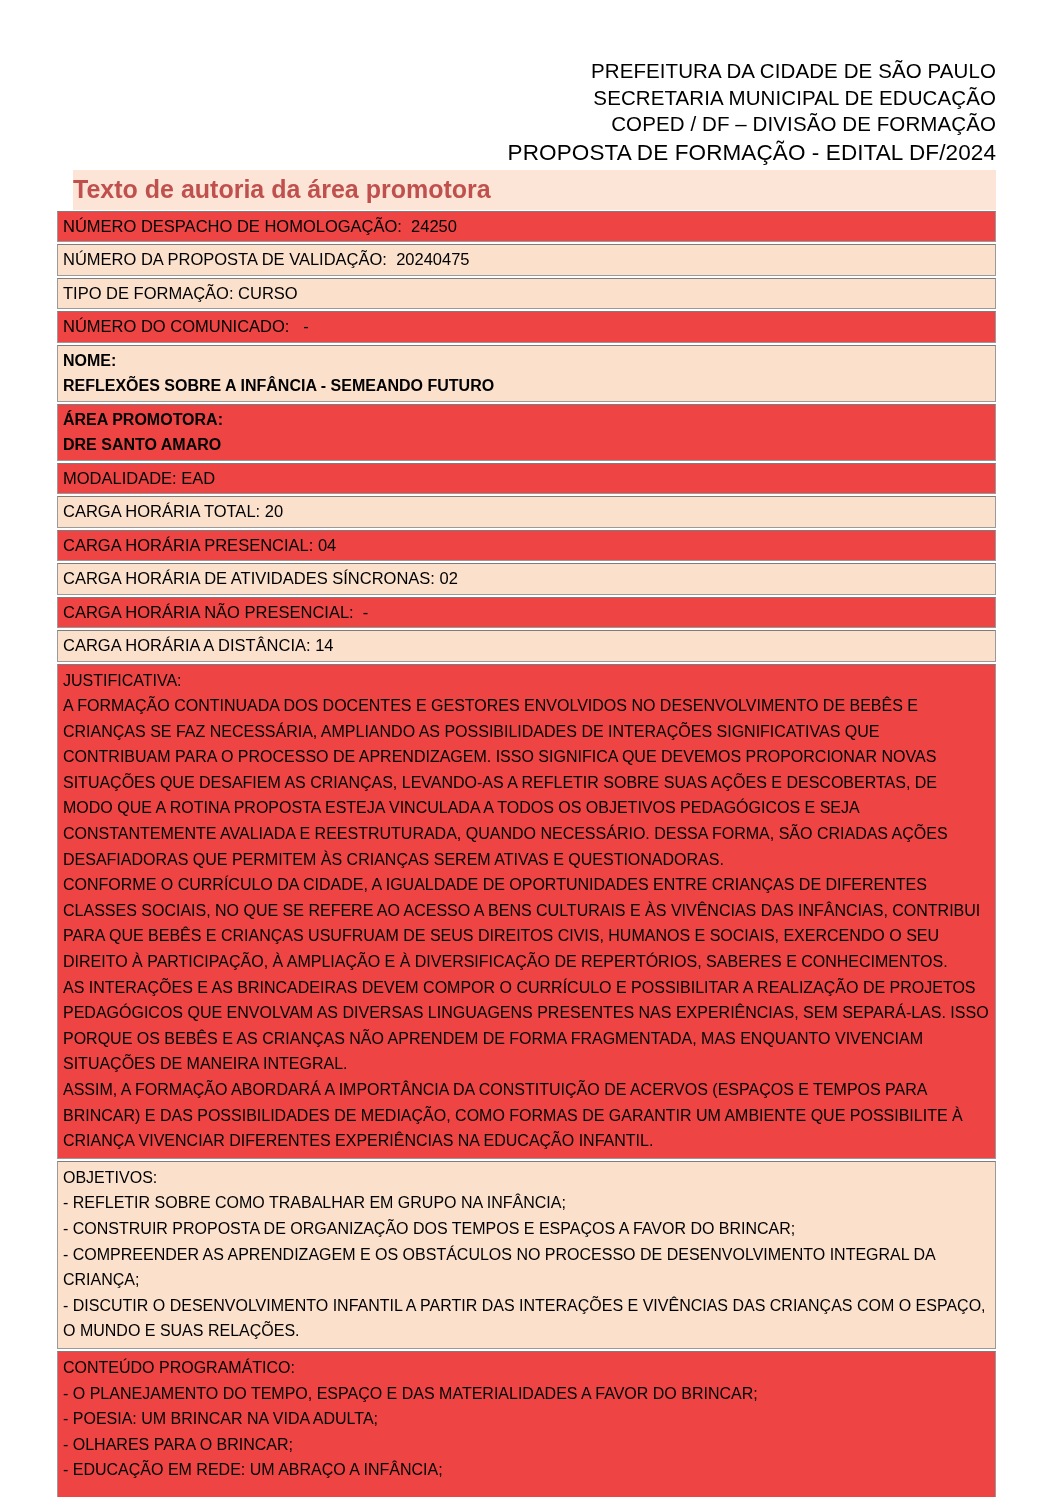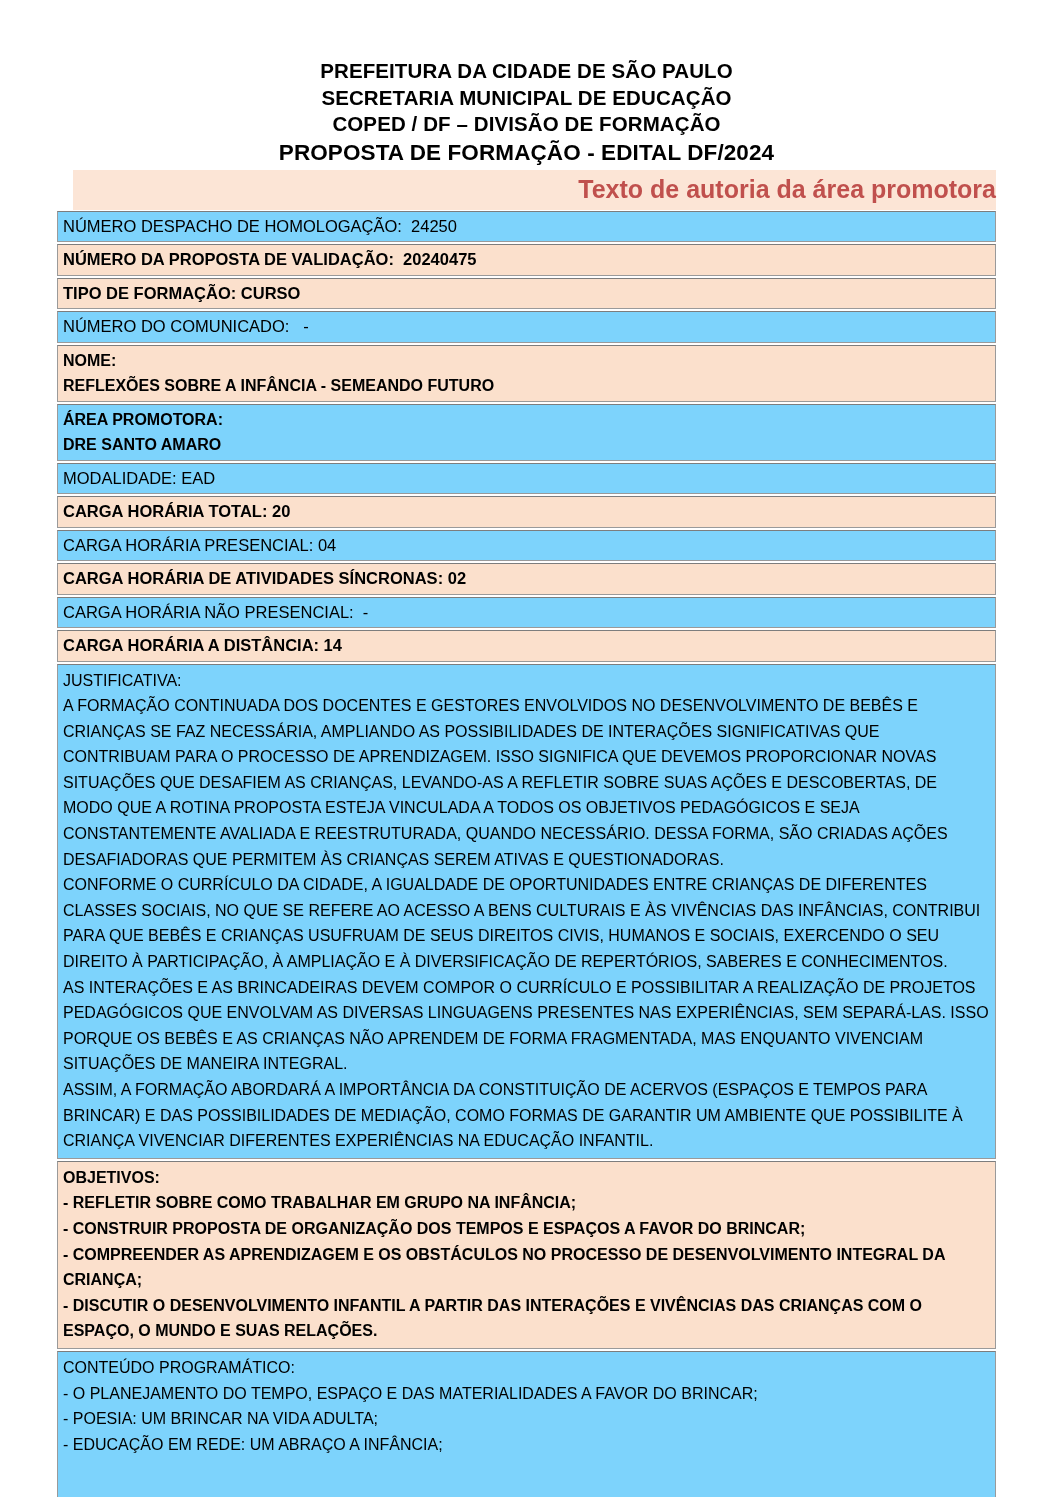--- a/index.html
+++ b/index.html
@@ -20,65 +20,64 @@
     width: 1058px;
     min-height: 1497px;
     overflow: hidden;
     background: #ffffff;
     box-sizing: border-box;
     padding: 58px 62px 0 57px;
   }
 
   
   .doc-header {
-    text-align: center;
-    font-weight: bold;
+    text-align: right;
+    font-weight: normal;
     font-size: 20.5px;
     line-height: 26.5px;
     letter-spacing: 0.1px;
     margin: 0 0 2px 0;
   }
   .doc-header .hline {
     display: block;
     white-space: nowrap;
   }
   .doc-header .hline.big {
     font-size: 22.5px;
     line-height: 30px;
   }
 
   .banner {
     background: #fce5d6;
-    text-align: right;
+    text-align: left;
     color: #c0504d;
     font-weight: bold;
     font-size: 25px;
     line-height: 34px;
     padding: 2px 0 4px 0;
     margin: 2px 0 1px 16px;
   }
 
   
   .rows {
     width: 939px;
   }
   .row {
     box-sizing: border-box;
     width: 100%;
     border: 1px solid #9a9a9a;
     border-top-color: #7d7d7d;
-    background: #7dd3fc;
+    background: #ef4444;
     padding: 2px 4px 3px 5px;
     margin-bottom: 2px;
     font-size: 16.5px;
     line-height: 24.5px;
   }
   .row.shaded {
     background: #fbe0cc;
-    font-weight: bold;
   }
   .row.bold {
     font-weight: bold;
     font-size: 16px;
     line-height: 25px;
   }
   .row .line {
     display: block;
     white-space: pre-wrap;
   }
@@ -177,18 +176,19 @@
       <span class="line">- REFLETIR SOBRE COMO TRABALHAR EM GRUPO NA INFÂNCIA;</span>
       <span class="line">- CONSTRUIR PROPOSTA DE ORGANIZAÇÃO DOS TEMPOS E ESPAÇOS A FAVOR DO BRINCAR;</span>
       <span class="line">- COMPREENDER AS APRENDIZAGEM E OS OBSTÁCULOS NO PROCESSO DE DESENVOLVIMENTO INTEGRAL DA CRIANÇA;</span>
       <span class="line">- DISCUTIR O DESENVOLVIMENTO INFANTIL A PARTIR DAS INTERAÇÕES E VIVÊNCIAS DAS CRIANÇAS COM O ESPAÇO, O MUNDO E SUAS RELAÇÕES.</span>
     </div>
 
     <div class="row block last">
       <span class="line">CONTEÚDO PROGRAMÁTICO:</span>
       <span class="line">- O PLANEJAMENTO DO TEMPO, ESPAÇO E DAS MATERIALIDADES A FAVOR DO BRINCAR;</span>
       <span class="line">- POESIA: UM BRINCAR NA VIDA ADULTA;</span>
+      <span class="line">- OLHARES PARA O BRINCAR;</span>
       <span class="line">- EDUCAÇÃO EM REDE: UM ABRAÇO A INFÂNCIA;</span>
 
     </div>
 
   </div>
 </div>
 
 </body></html>

